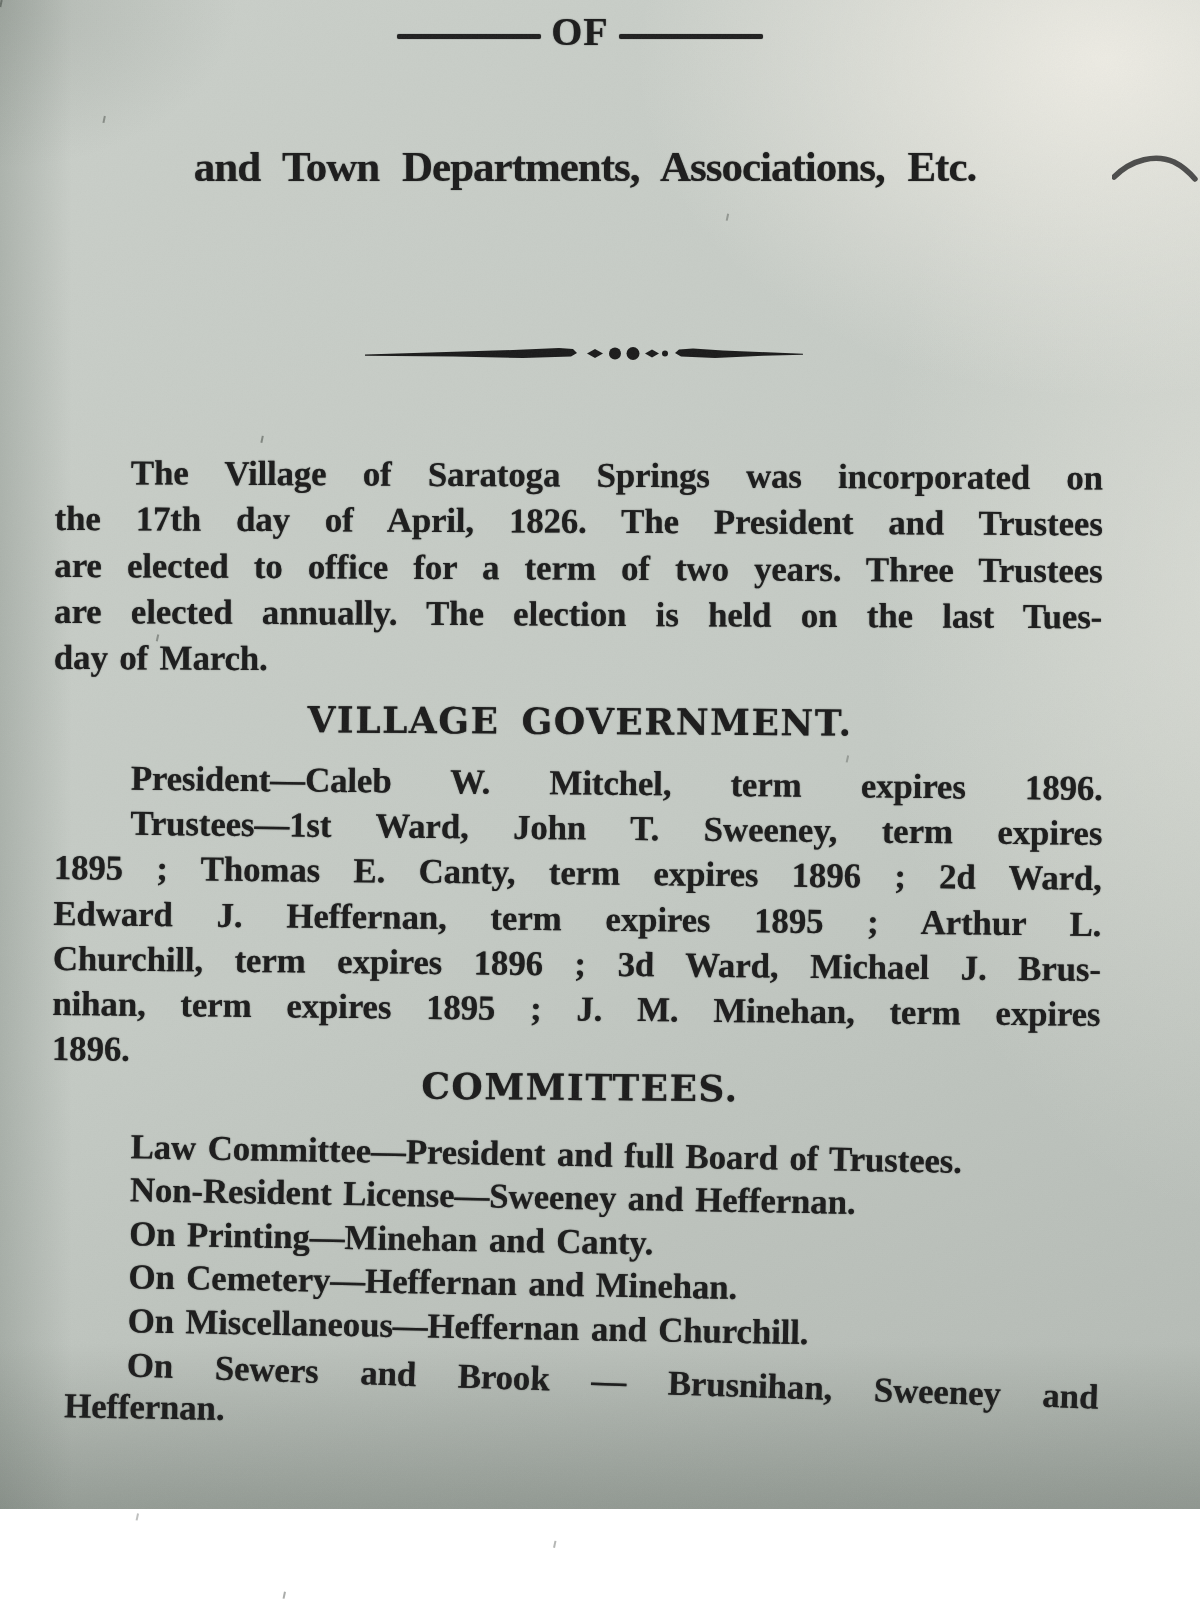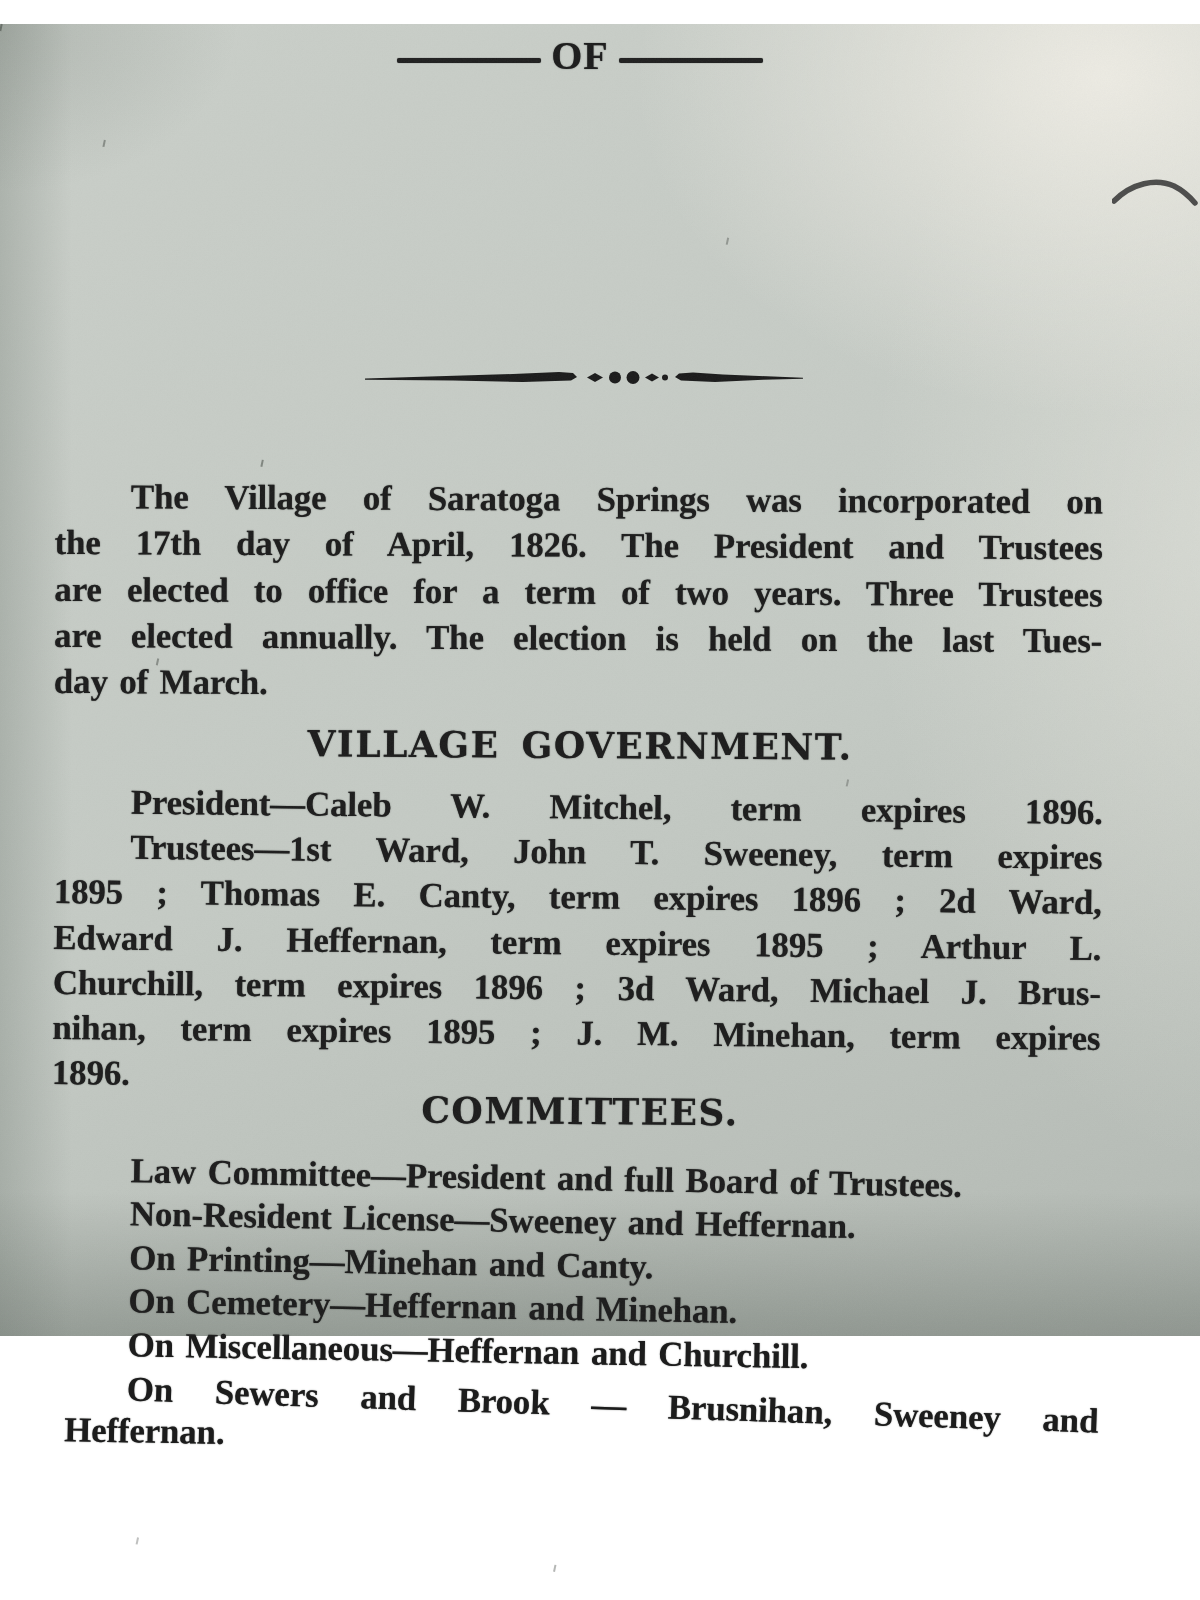--- a/index.html
+++ b/index.html
@@ -1,25 +1,24 @@
 <!DOCTYPE html>
 <html><head>
 <meta charset="utf-8">
 <style>
   html,body{margin:0;padding:0;width:1200px;height:1600px;overflow:hidden;}
   .page{
-    position:absolute;inset:0;width:1200px;height:1312px;
+    position:absolute;inset:0;width:1200px;height:1509px;
     background:
       radial-gradient(ellipse 720px 520px at 92% 4%, rgba(238,236,228,.95), rgba(238,236,228,0) 65%),
       radial-gradient(ellipse 520px 920px at 103% 38%, rgba(230,230,222,.55), rgba(230,230,222,0) 70%),
       radial-gradient(ellipse 340px 240px at 0% 0%, rgba(92,102,94,.22), rgba(92,102,94,0) 70%),
       linear-gradient(to right, rgba(100,110,102,.28) 0%, rgba(100,110,102,0) 6%),
       linear-gradient(to top, rgba(66,76,68,.32) 0%, rgba(66,76,68,0) 11%),
       linear-gradient(160deg, #c9cec8 0%, #c4cac4 55%, #b3b9b3 100%);
-    margin-top: 24px;
   }
   .noise{position:absolute;inset:0;width:100%;height:100%;opacity:.55;pointer-events:none;}
   .inked{
     position:absolute;left:0;top:0;width:1200px;height:1600px;
     color:#1c1c1c;filter:blur(0.3px);
     font-family:"Liberation Serif", serif;font-weight:bold;
   }
   .txt{text-shadow:0 0 1.2px rgba(25,28,25,.75);}
   
   .of-row{position:absolute;left:0;top:8px;width:1160px;display:flex;justify-content:center;align-items:center;gap:10px;}
@@ -63,20 +62,21 @@
 
   <div class="inked">
 
     <div class="of-row">
       <span class="of-rule"></span>
       <span class="of-label txt">OF</span>
       <span class="of-rule"></span>
     </div>
 
     <div class="title txt">
+      <div class="title-l2">and Town Departments, Associations, Etc.</div>
     </div>
 
     <svg class="stray" width="86" height="42" viewBox="0 0 86 42">
       <path d="M2,27 C20,9 44,4 62,12 C70,16 77,22 83,29" fill="none" stroke="#272727" stroke-width="5.5" stroke-linecap="round" opacity="0.8"></path>
     </svg>
 
     <svg class="divider" width="442" height="28" viewBox="0 0 442 28">
       <g fill="#1b1b1b">
         <path d="M2,14.5 L150,10 L196,8 L210,9 L214,13 L208,16.5 L160,18 L90,16.5 L2,15.8 Z"></path>
         <path d="M224,13.5 l8,-4.5 l8,4.5 l-8,4.5 z"></path>

